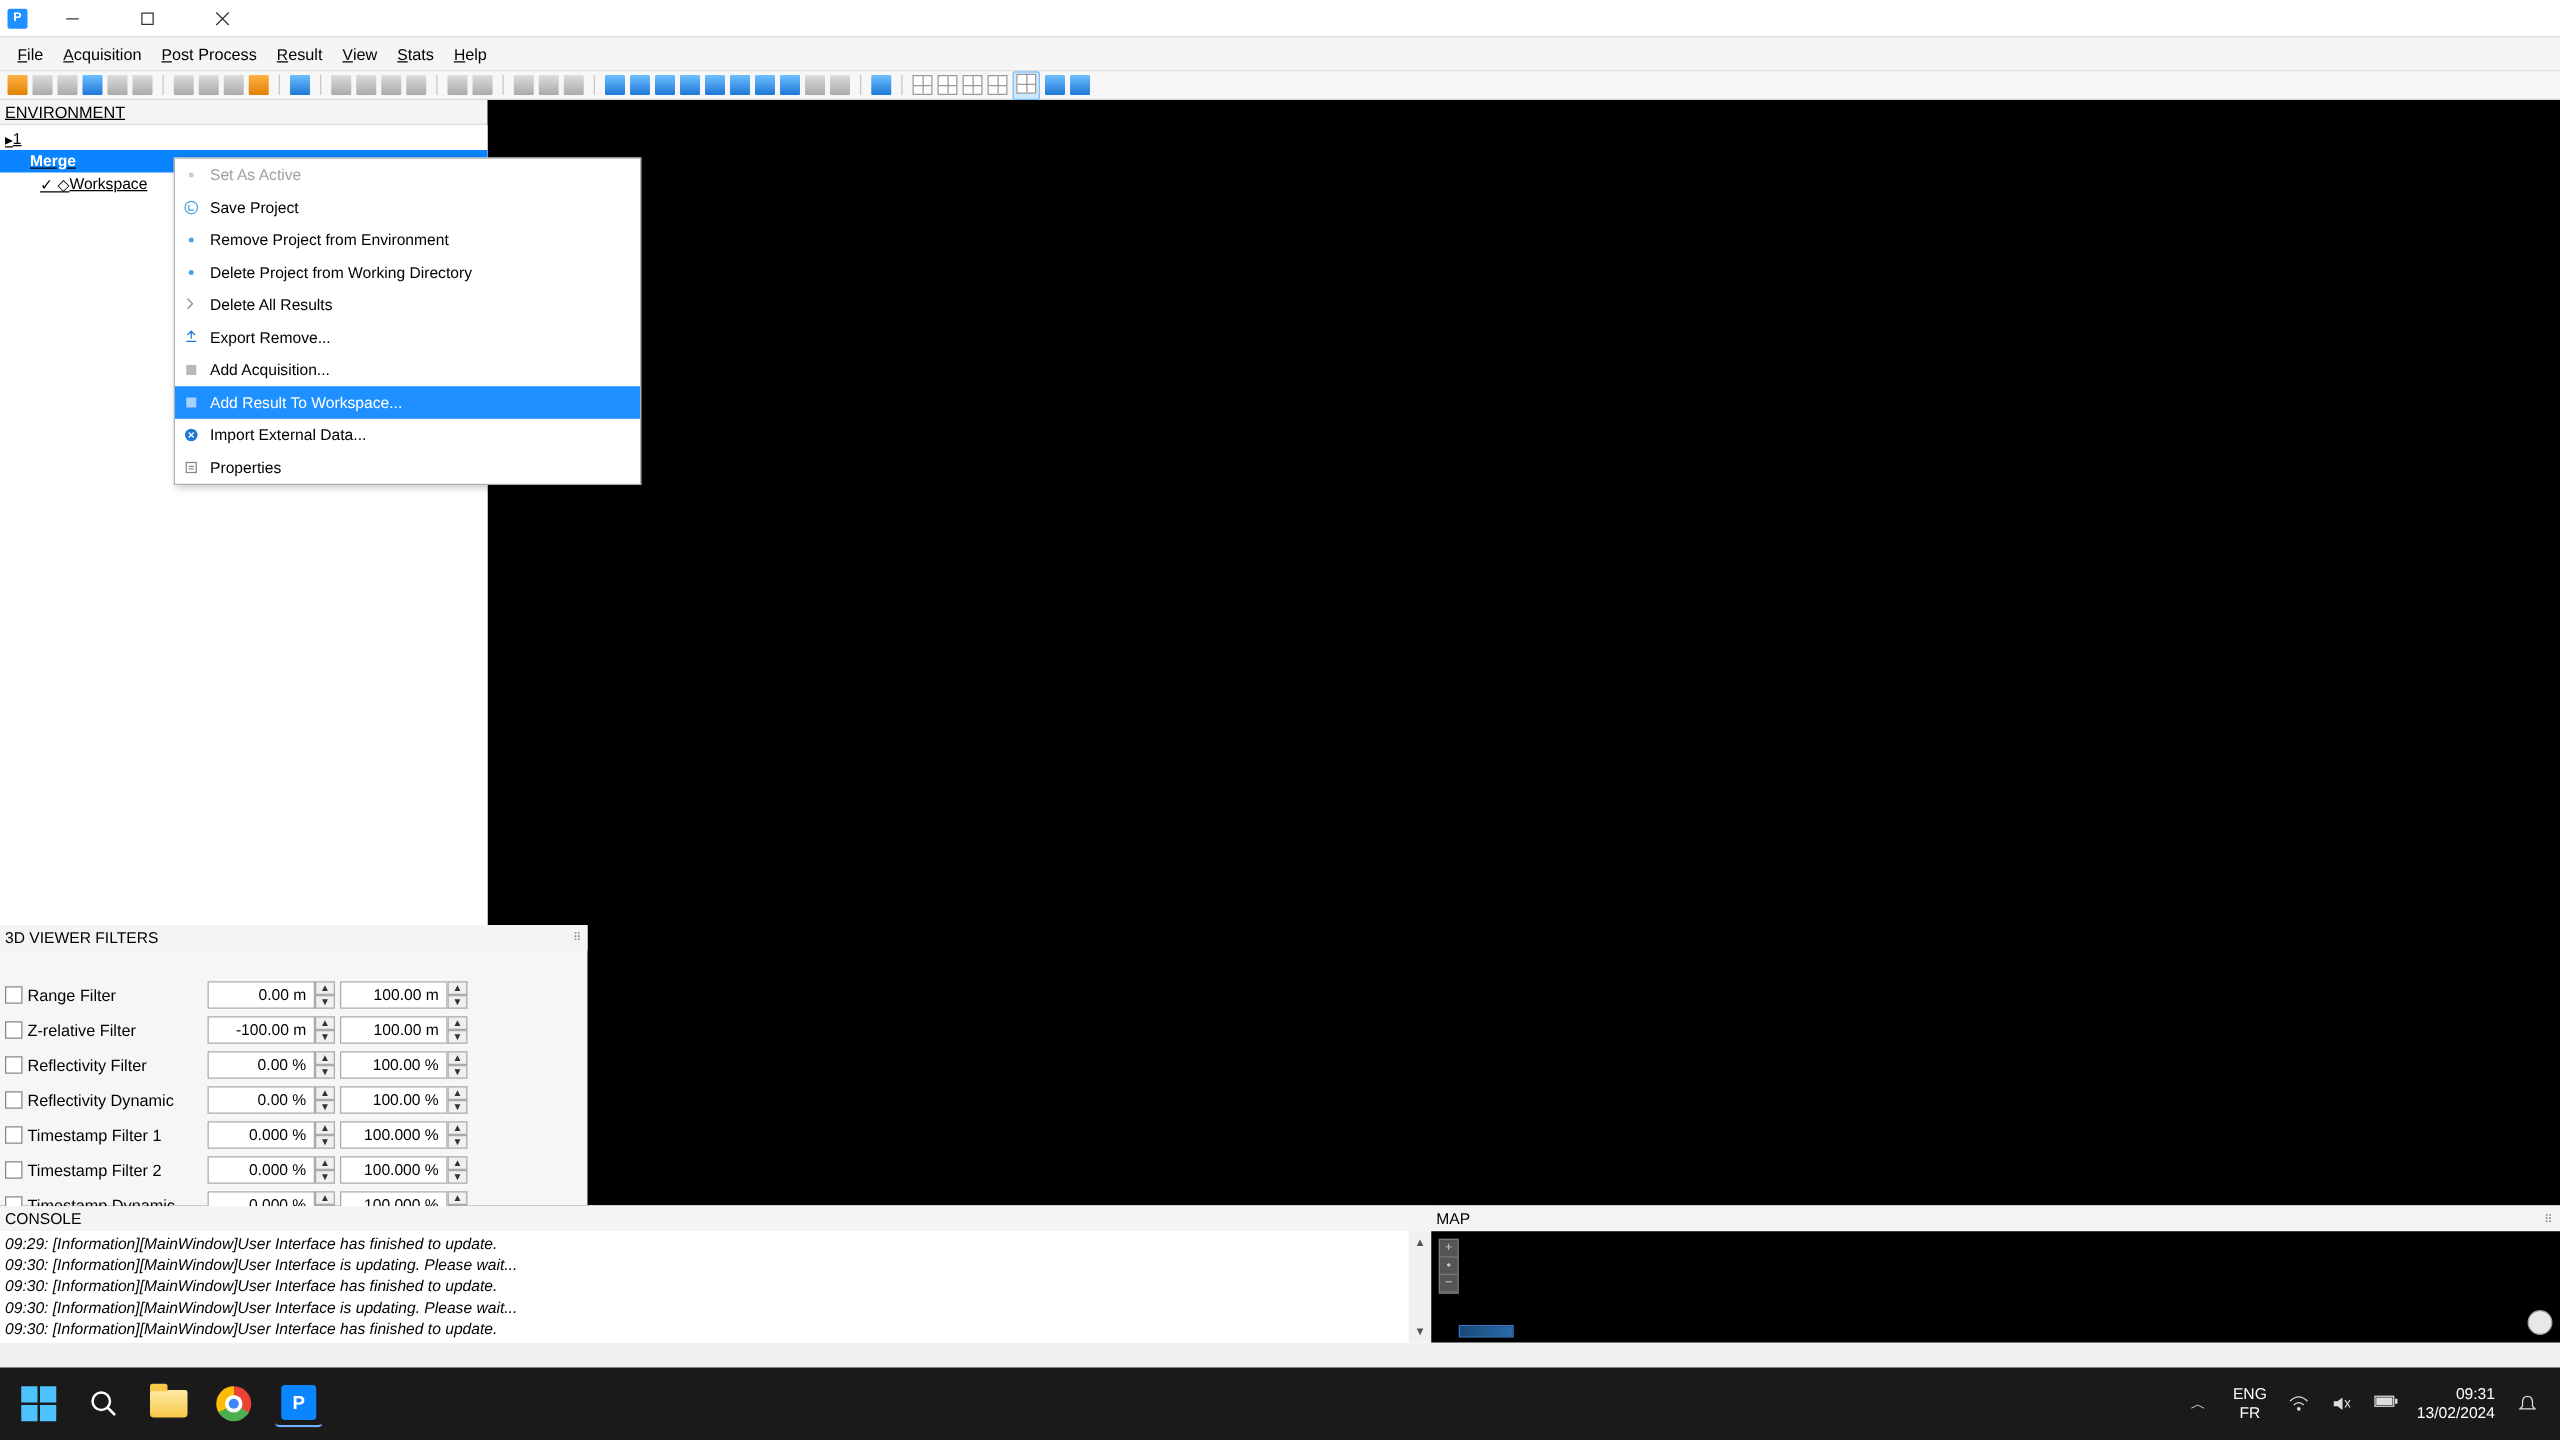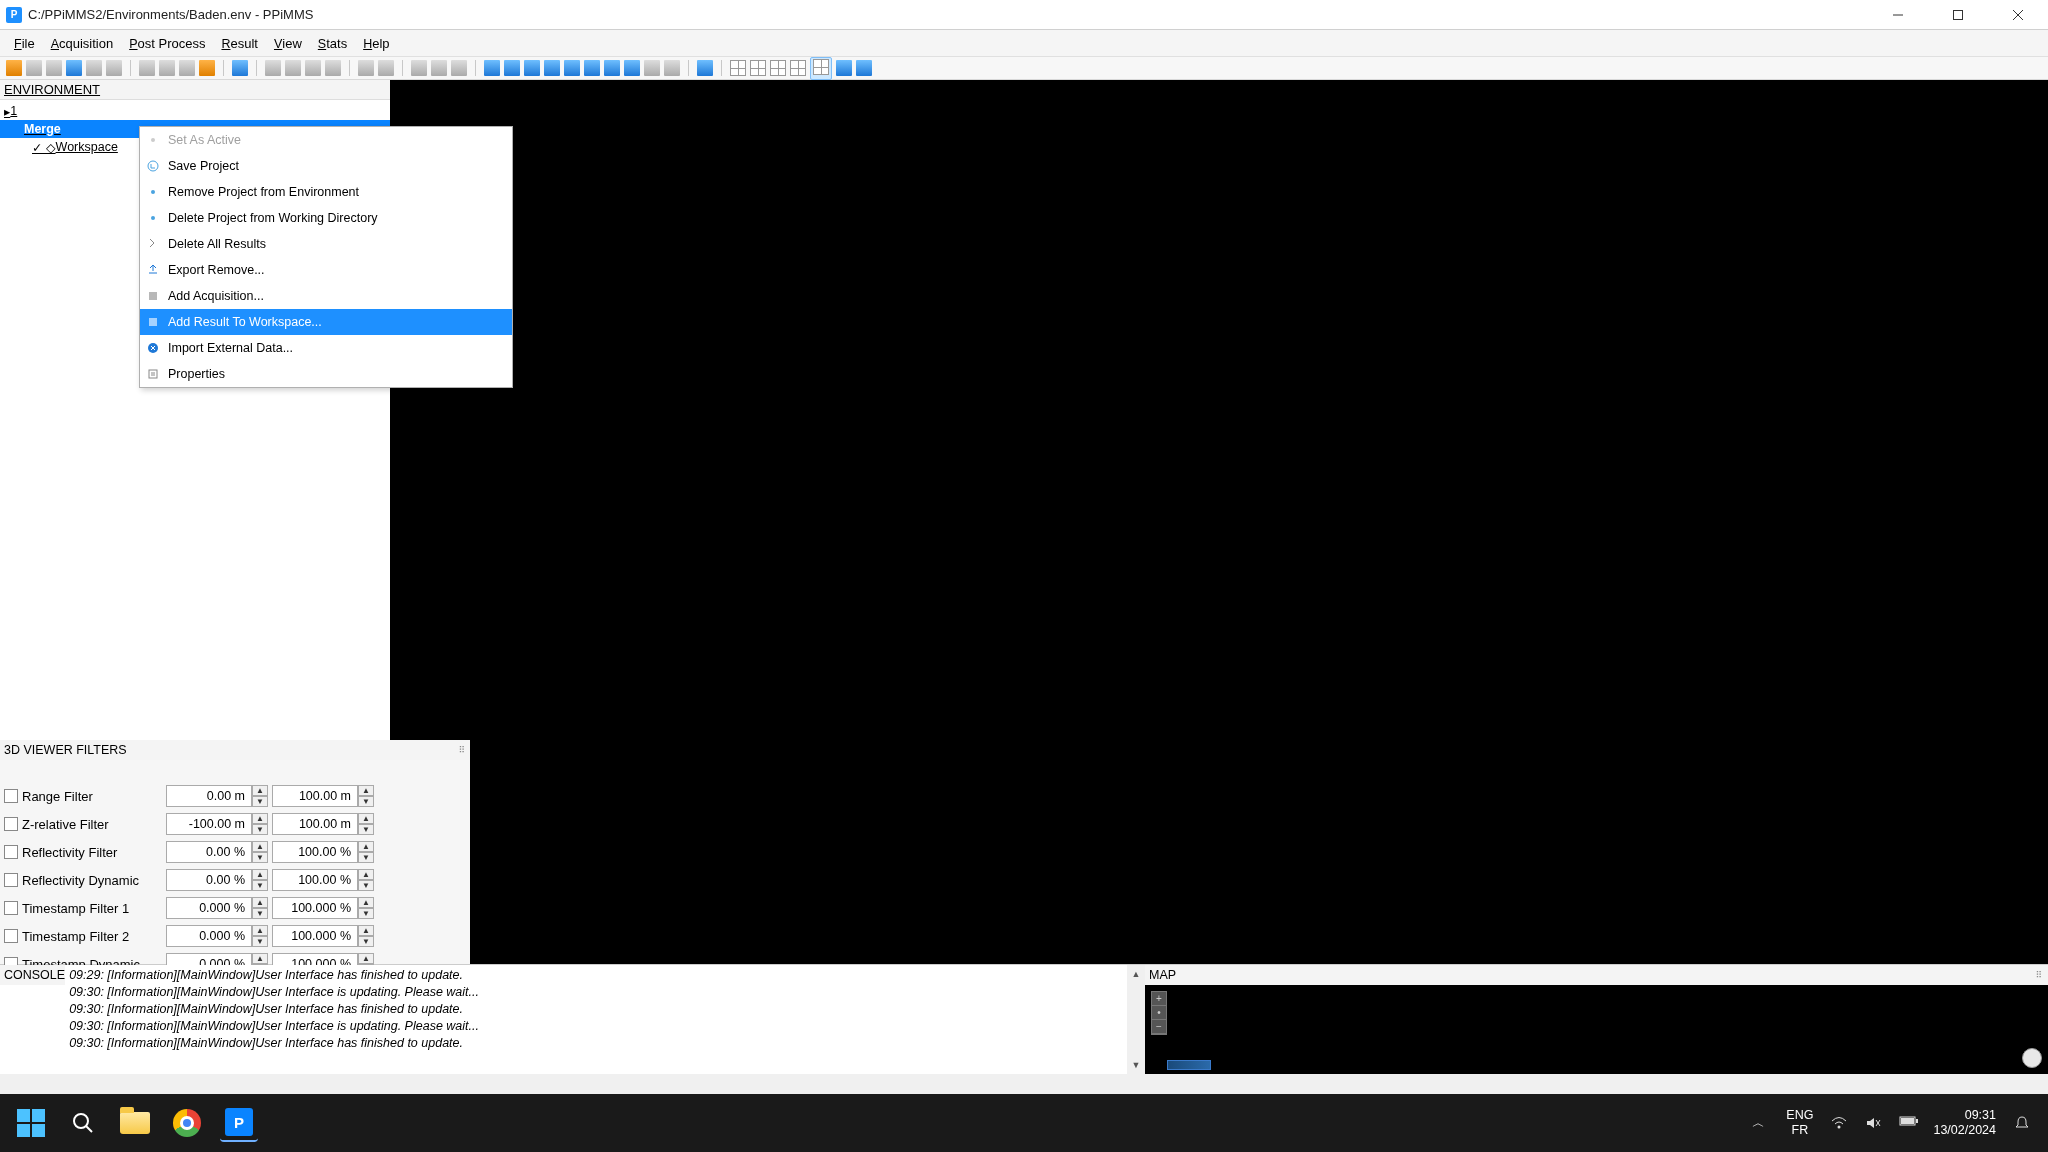--- a/index.html
+++ b/index.html
@@ -50,21 +50,21 @@
 .filter-body { padding:2px 4px;margin-top:20px;}
 .frow { display:flex; align-items:center; height:28px; gap:4px;}
 .fcheck { width:14px; height:14px; border:1px solid #888; background:#fff;}
 .flabel { width:140px; font-size:13px; color:#000;}
 .fspin { display:flex; align-items:center;}
 .fspin input { width:86px; height:22px; border:1px solid #aaa; text-align:right; padding-right:6px; font-size:12.5px; background:#fff;}
 .fspin .spinbtns { width:16px; height:22px; display:flex; flex-direction:column;}
 .sb { flex:1; border:1px solid #aaa; background:#f0f0f0; display:flex; align-items:center; justify-content:center; font-size:8px; color:#333;}
 
 .bottom-row { display:flex; height:110px; border-top:1px solid #ccc;}
-.console-panel { width:1145px; display:flex; flex-direction:row; background:#fff;}
+.console-panel { width:1145px; display:flex; flex-direction:column; background:#fff;}
 .map-panel { flex:1; display:flex; flex-direction:column;}
 .bottom-header { height:20px; background:#f4f4f4; font-size:13px; padding-left:4px; display:flex; align-items:center; position:relative;}
 .bottom-header .dots{ position:absolute; right:6px; font-size:9px; color:#888;}
 .console-body { flex:1; background:#fff; color:#000; font-size:12.5px; padding:2px 4px; overflow:hidden; position:relative;}
 .console-line { line-height:17px; white-space:nowrap;font-style:italic;}
 .scroll-v { position:absolute; right:0; top:0; bottom:0; width:18px; background:#f0f0f0; display:flex; flex-direction:column; align-items:center;}
 .scroll-v .sbt{ height:18px; width:100%; display:flex; align-items:center; justify-content:center; font-size:9px; color:#555;}
 .map-body { flex:1; background:#000; position:relative;}
 .map-ctrls { position:absolute; left:6px; top:6px; width:16px; background:#555; border:1px solid #777;}
 .map-ctrls div{ height:14px; border-bottom:1px solid #777; color:#ccc; text-align:center; font-size:10px; line-height:14px;}
@@ -91,21 +91,20 @@
 .chrome-icon::after{ content:""; position:absolute; inset:7px; border-radius:50%; background:#fff;}
 .chrome-icon::before{ content:""; position:absolute; inset:10px; border-radius:50%; background:#4285f4; z-index:1;}
 .ppimms-icon{ width:28px; height:28px; background:#0a84ff; color:#fff; font-weight:bold; display:flex; align-items:center; justify-content:center; border-radius:3px; font-size:15px;}
 
 </style>
 </head>
 <body>
 
 <div class="title-bar">
   <div class="icon-square">P</div>
-  <div class="title">C:/PPiMMS2/Environments/Baden.env - PPiMMS</div>
   <div class="win-controls">
     <div class="win-btn">
         <svg viewBox="0 0 12 12">
           <line x1="1" y1="6" x2="11" y2="6" stroke="#333" stroke-width="1"></line>
         </svg>
       </div>
     <div class="win-btn">
         <svg viewBox="0 0 12 12">
           <rect x="1.5" y="1.5" width="9" height="9" fill="none" stroke="#333" stroke-width="1"></rect>
         </svg>

